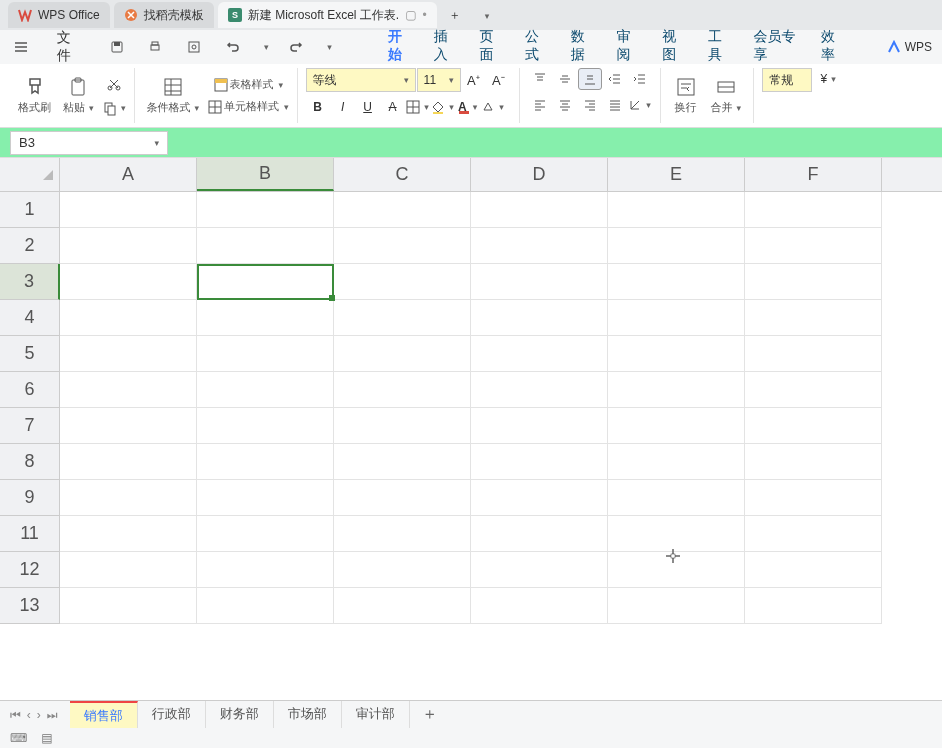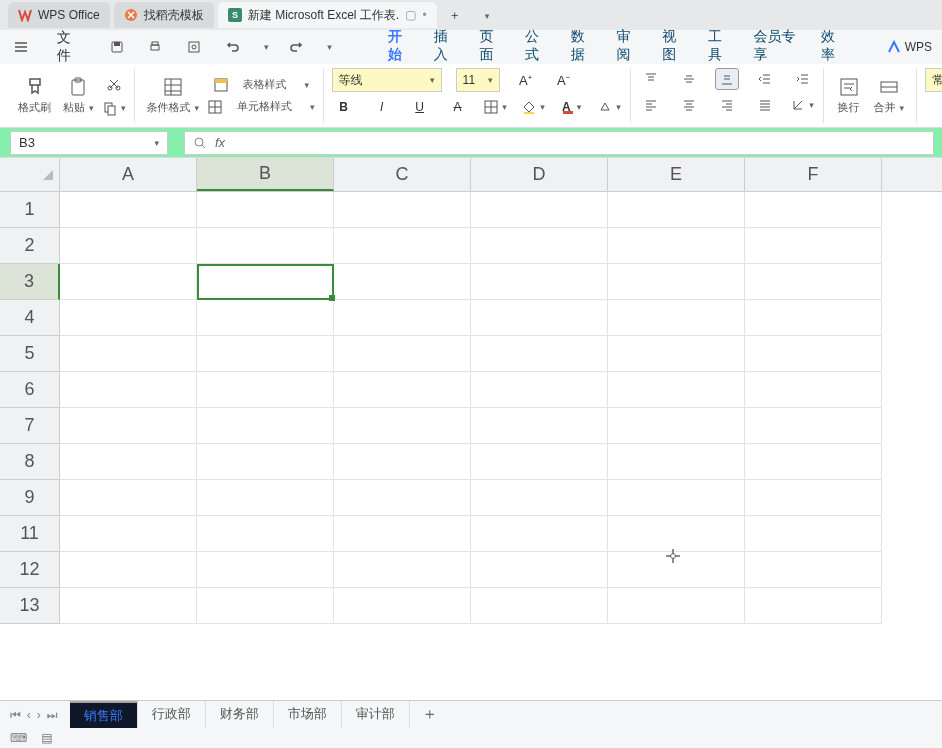--- a/index.html
+++ b/index.html
@@ -75,21 +75,21 @@
   align-items: center;
   padding: 0 8px;
   border-right: 1px solid #e3e3e3;
   gap: 4px;
 }
 .ribbon-group:last-child { border-right: none; }
 .ribbon-col { display:flex; flex-direction:column; align-items:center; gap:2px; }
 .ribbon-big-btn { display:flex; flex-direction:column; align-items:center; gap:2px; padding:2px 4px; cursor:pointer; border-radius:4px; min-width:34px; }
 .ribbon-label { font-size:11px; color:#555; white-space:nowrap; }
 .ribbon-mini-btn { width:24px; height:22px; display:flex; align-items:center; justify-content:center; cursor:pointer; border-radius:3px; }
-.ribbon-row { display:flex; gap:14px; align-items:center; }
+.ribbon-row { display:flex; gap:1px; align-items:center; }
 .font-select { height:24px; border:1px solid #ccc; background:#fef9c3; font-size:12px; padding:0 6px; display:flex; align-items:center; justify-content:space-between; cursor:pointer; }
 .font-name { width: 110px; }
 .font-size { width: 44px; }
 .chevron { font-size:9px; color:#666; margin-left:4px; }
 .sel-active { border:1px solid #999; background:#e9eef6; }
 .namebox-row {
   display:flex;
   align-items:center;
   height: 30px;
   background:#86efac;
@@ -187,23 +187,23 @@
 .sheet-nav { display:flex; gap:6px; margin-right:10px; color:#888; }
 .sheet-nav span { cursor:pointer; }
 .sheet-tab {
   padding:4px 14px;
   font-size:13px;
   color:#555;
   cursor:pointer;
   border-right:1px solid #ddd;
 }
 .sheet-tab.active {
-  background:#0f172a;
+  background:#fef9c3;
   color:#3a7afe;
-  border-top:2px solid #a3a3a3;
+  border-top:2px solid #ef4444;
 }
 .sheet-add { padding:4px 10px; cursor:pointer; color:#666; font-size:16px; }
 .status-bar {
   height:20px;
   background:#f5f6f7;
   display:flex;
   align-items:center;
   padding:0 10px;
   gap:14px;
   color:#777;
@@ -508,27 +508,20 @@
         </div>
     </div>
   </div>
 </div>
 
 <div class="namebox-row">
   <div class="name-box">
     <span>B3</span>
     <span class="chevron">▾</span>
   </div>
-  <div class="fx-area">
-    <svg width="14" height="14">
-        <circle cx="6" cy="6" r="4" stroke="#888" fill="none"></circle>
-        <path d="M9 9l3 3" stroke="#888"></path>
-      </svg>
-    <span class="fx-label">fx</span>
-  </div>
 </div>
 
 <div class="grid-area">
   <div class="col-headers">
     <div class="corner-cell">
       <svg width="10" height="10">
           <path d="M10 0v10H0z" fill="#bbb"></path>
         </svg>
     </div>
     <div id="col-headers-inner" style="display:flex;">

